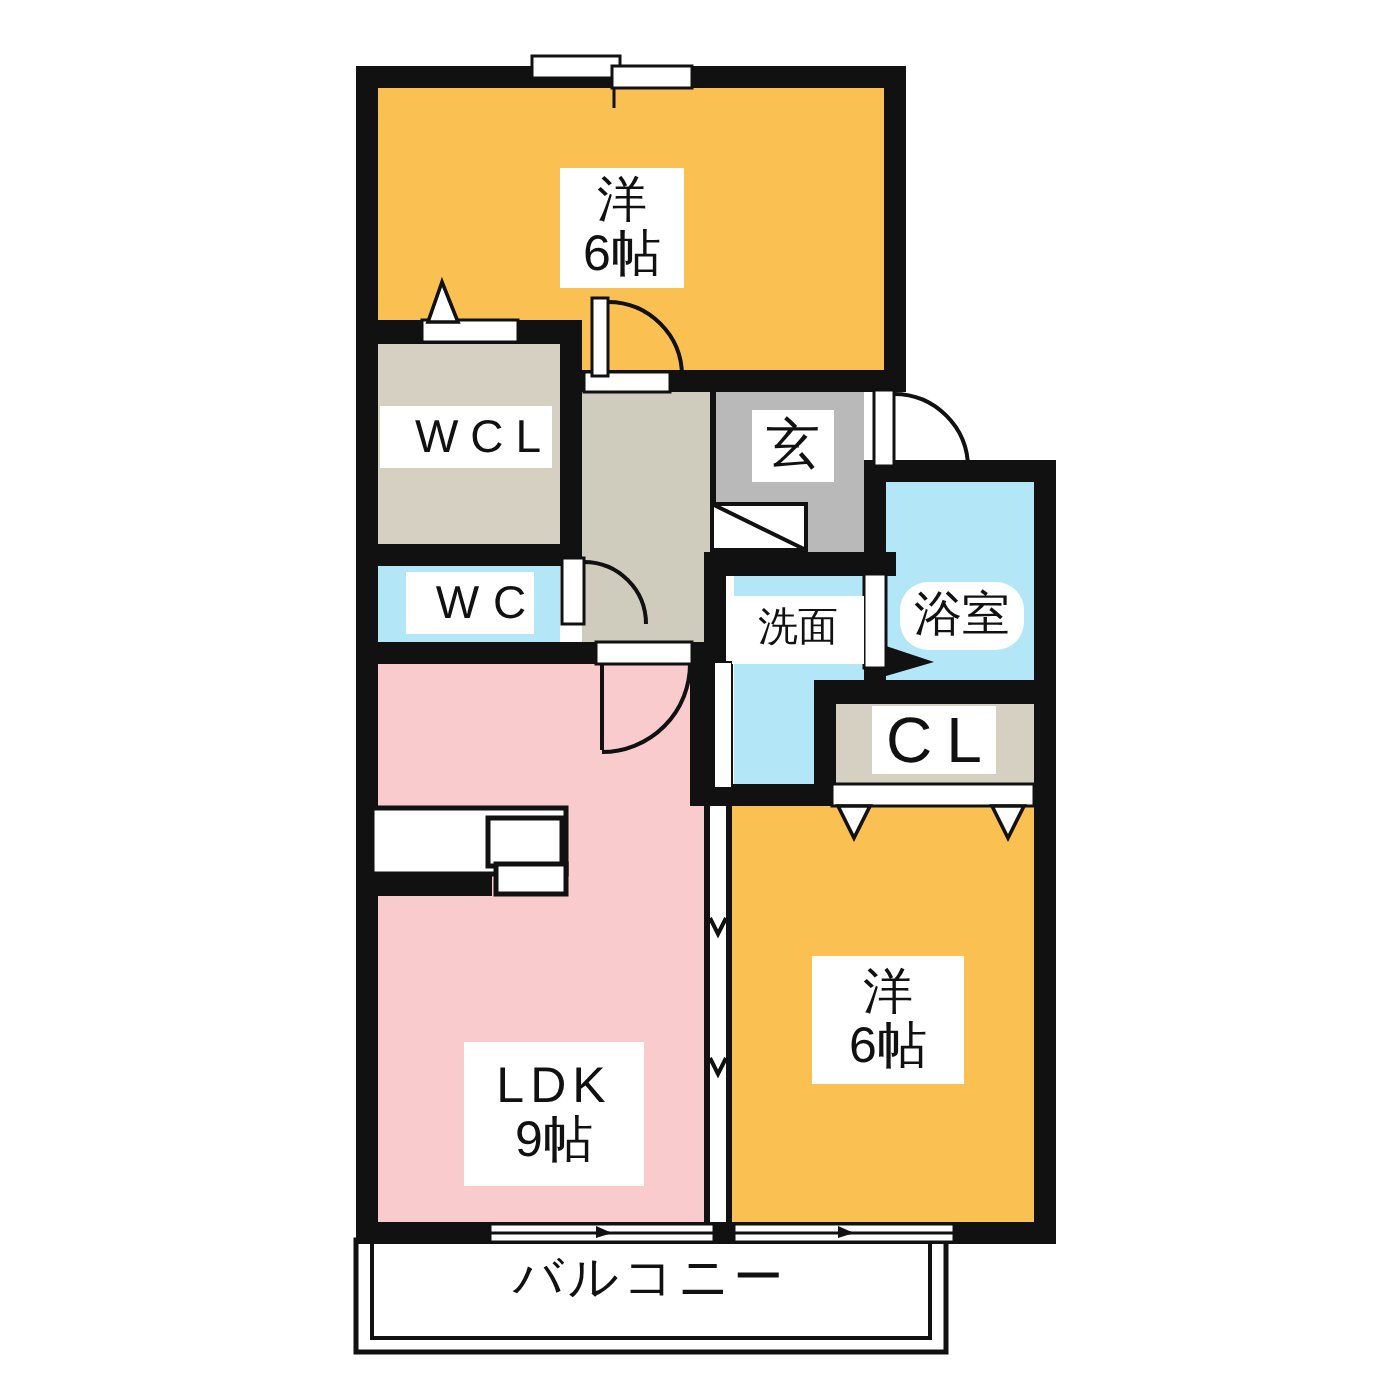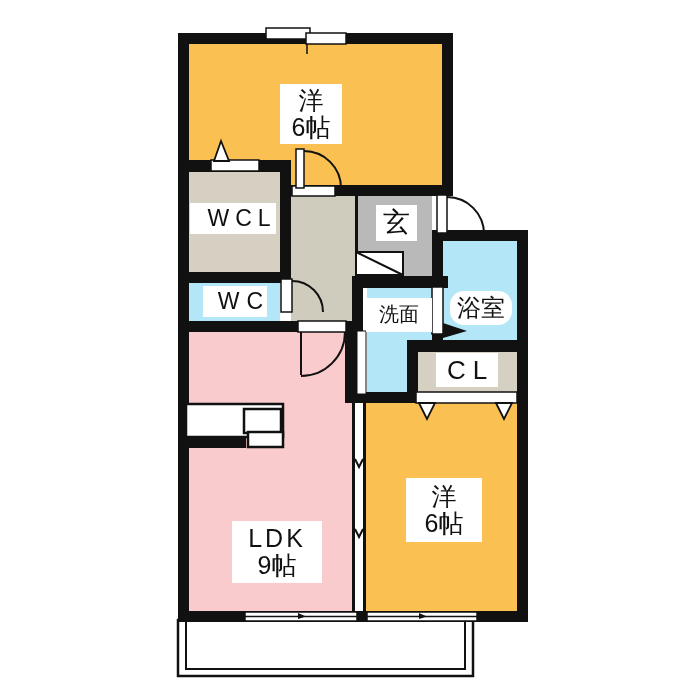--- a/index.html
+++ b/index.html
@@ -22,22 +22,22 @@
     align-items:center;justify-content:center;
     text-align:center;line-height:1.08;
     white-space:nowrap;
   }
   #lbl-bedroom-top{left:280px;top:84px;width:62px;height:60px;font-size:25px;}
   #lbl-wcl{left:190px;top:203px;width:86px;height:31px;font-size:23px;letter-spacing:6px;padding-left:18px;box-sizing:border-box;}
   #lbl-wc{left:203px;top:286px;width:64px;height:31px;font-size:23px;letter-spacing:7px;padding-left:18px;box-sizing:border-box;}
   #lbl-genkan{left:376px;top:205px;width:41px;height:36px;font-size:27px;}
   #lbl-bath{left:450px;top:291px;width:62px;height:34px;font-size:24px;border-radius:14px;}
   #lbl-washroom{left:366px;top:298px;width:66px;height:34px;font-size:20px;}
-  #lbl-cl{left:436px;top:353px;width:62px;height:34px;font-size:26px;letter-spacing:7px;padding-left:7px;box-sizing:border-box;}
-  #lbl-ldk{left:232px;top:521px;width:90px;height:62px;font-size:25px;}
+  #lbl-cl{left:436px;top:353px;width:62px;height:34px;font-size:32px;letter-spacing:7px;padding-left:7px;box-sizing:border-box;}
+  #lbl-ldk{left:232px;top:521px;width:90px;height:72px;font-size:25px;}
   #lbl-ldk .l1{letter-spacing:3px;}
   #lbl-bedroom-bottom{left:406px;top:478px;width:76px;height:64px;font-size:25px;}
   #lbl-balcony{left:240px;top:625px;width:170px;height:28px;font-size:25px;letter-spacing:2px;}
 </style>
 </head>
 <body>
 
 <div class="plan">
 
   <svg width="700" height="700" viewBox="0 0 700 700">
@@ -143,14 +143,15 @@
   <div class="label" id="lbl-washroom">洗面</div>
   <div class="label" id="lbl-cl">CL</div>
   <div class="label" id="lbl-ldk">
     <span class="l1">LDK</span>
     <span class="l2">9帖</span>
   </div>
   <div class="label" id="lbl-bedroom-bottom">
     <span class="l1">洋</span>
     <span class="l2">6帖</span>
   </div>
+  <div class="label" id="lbl-balcony">バルコニー</div>
 
 </div>
 
 </body></html>

